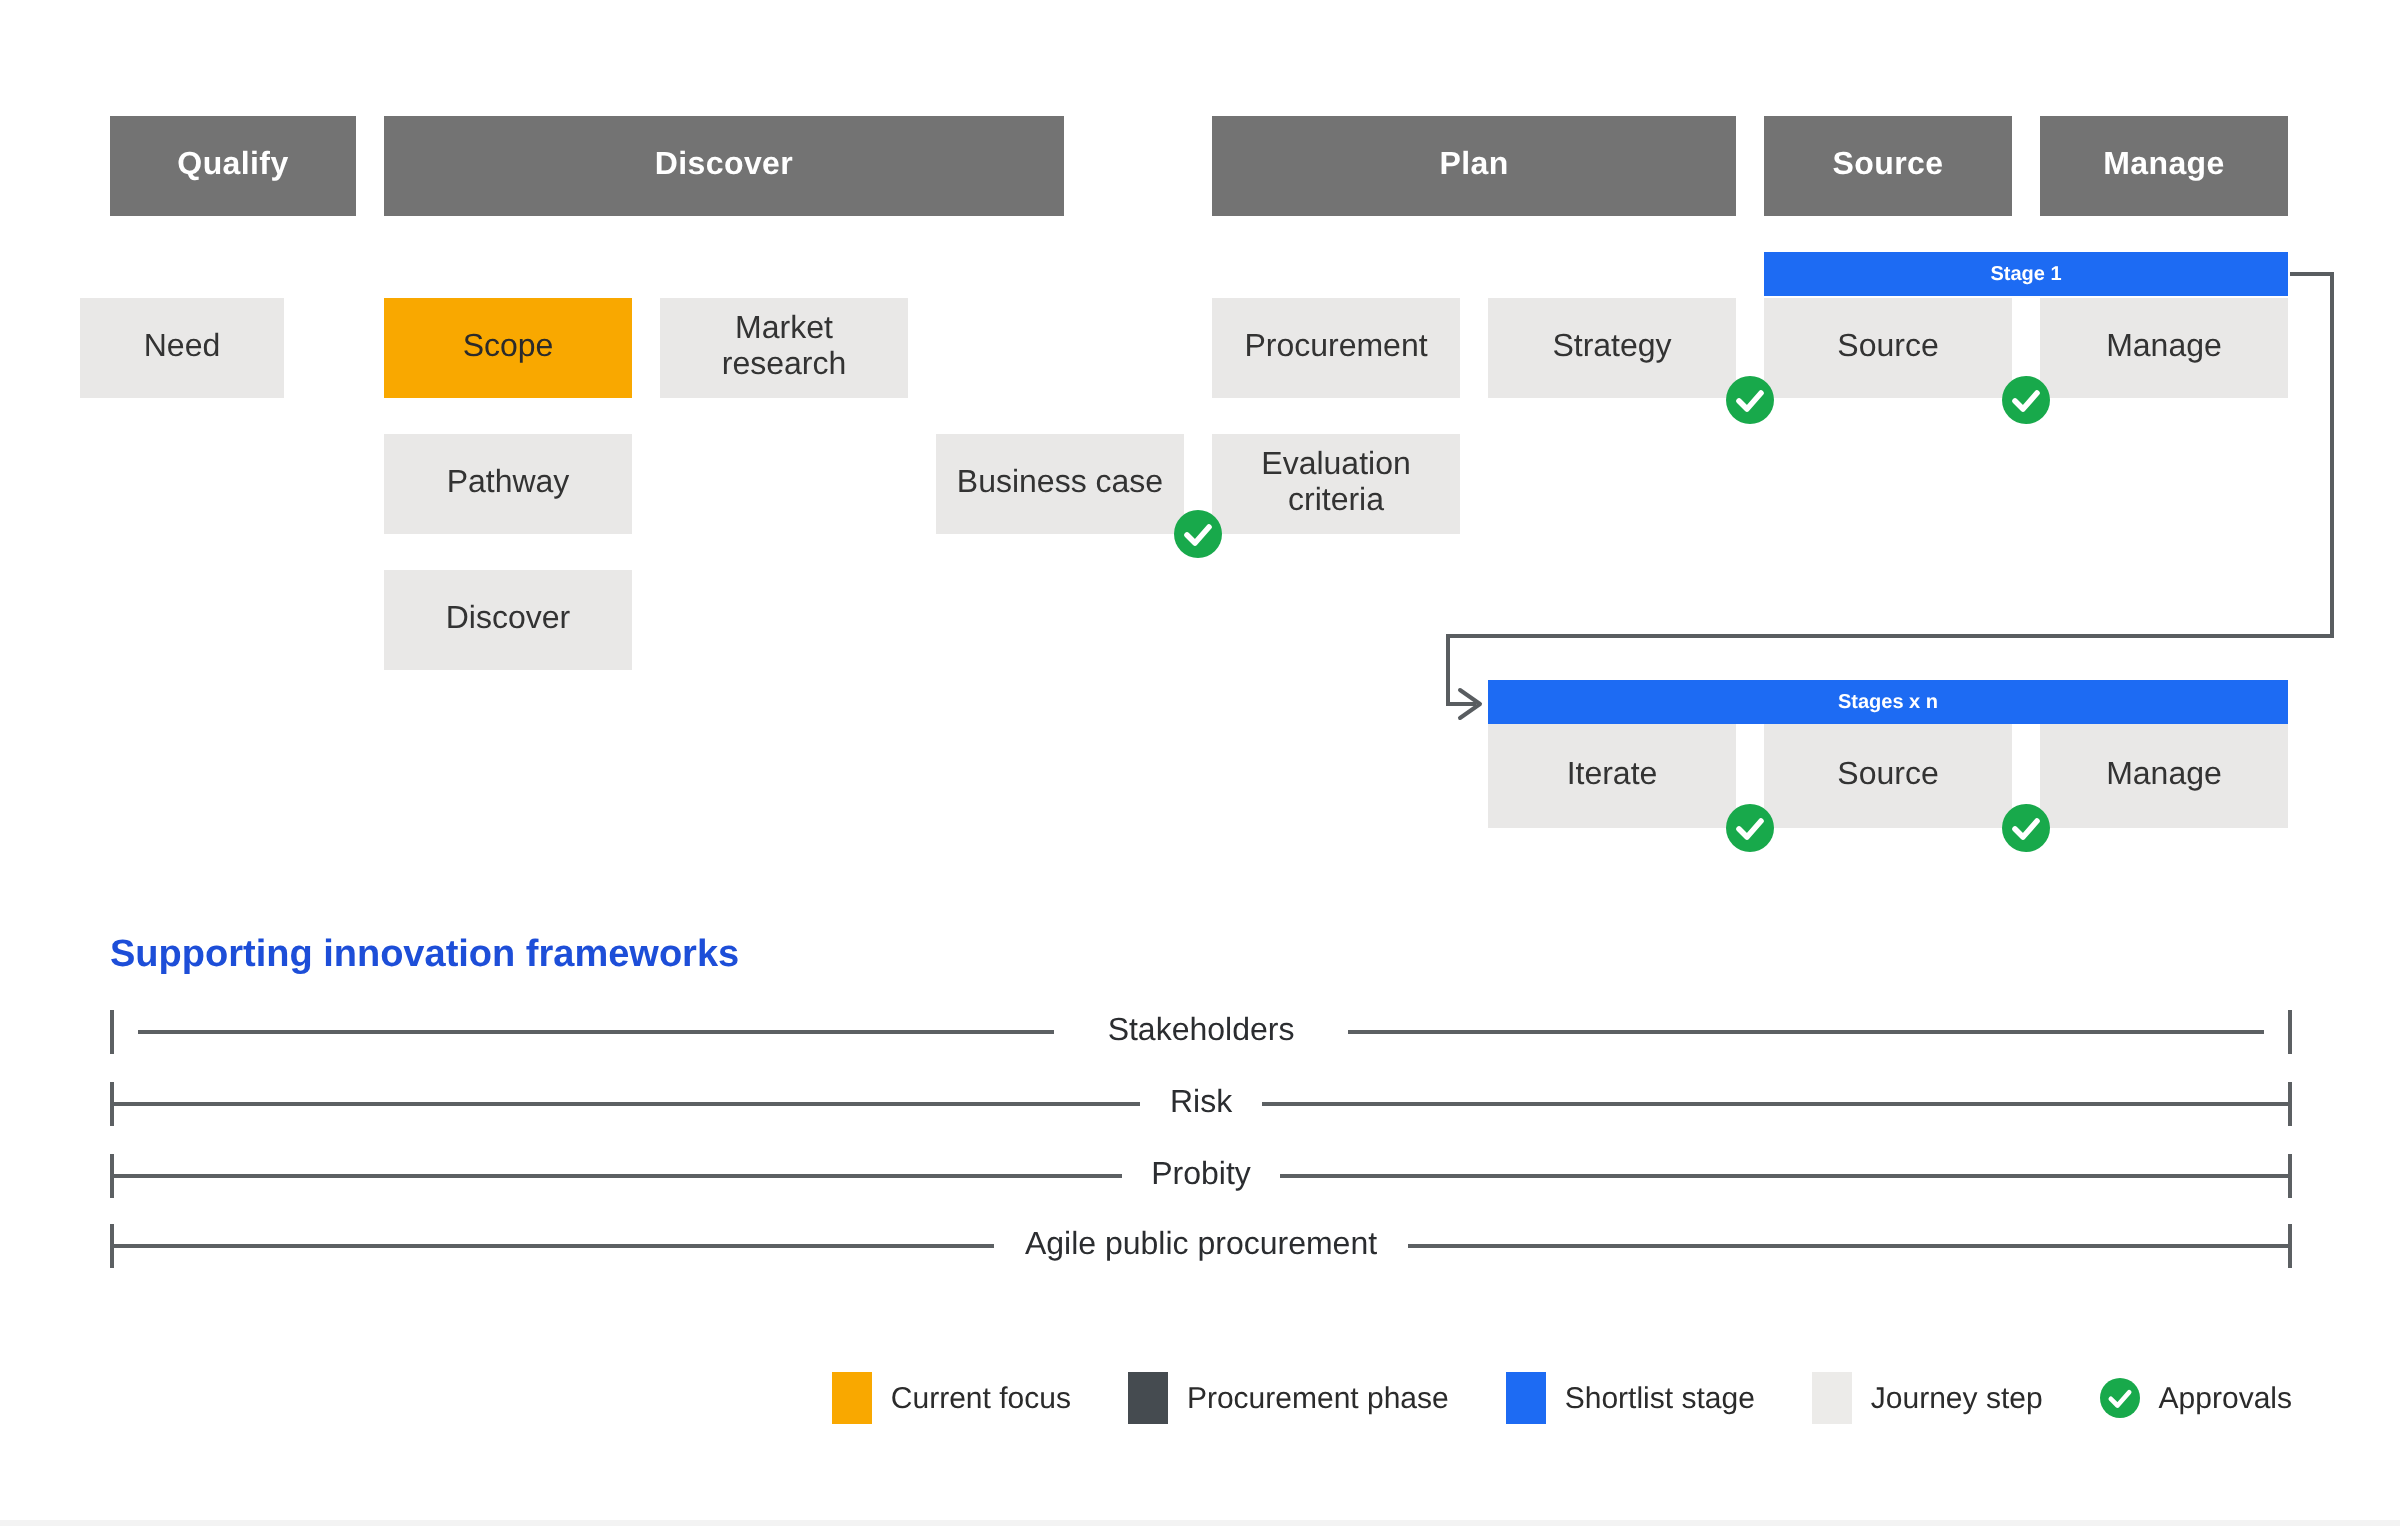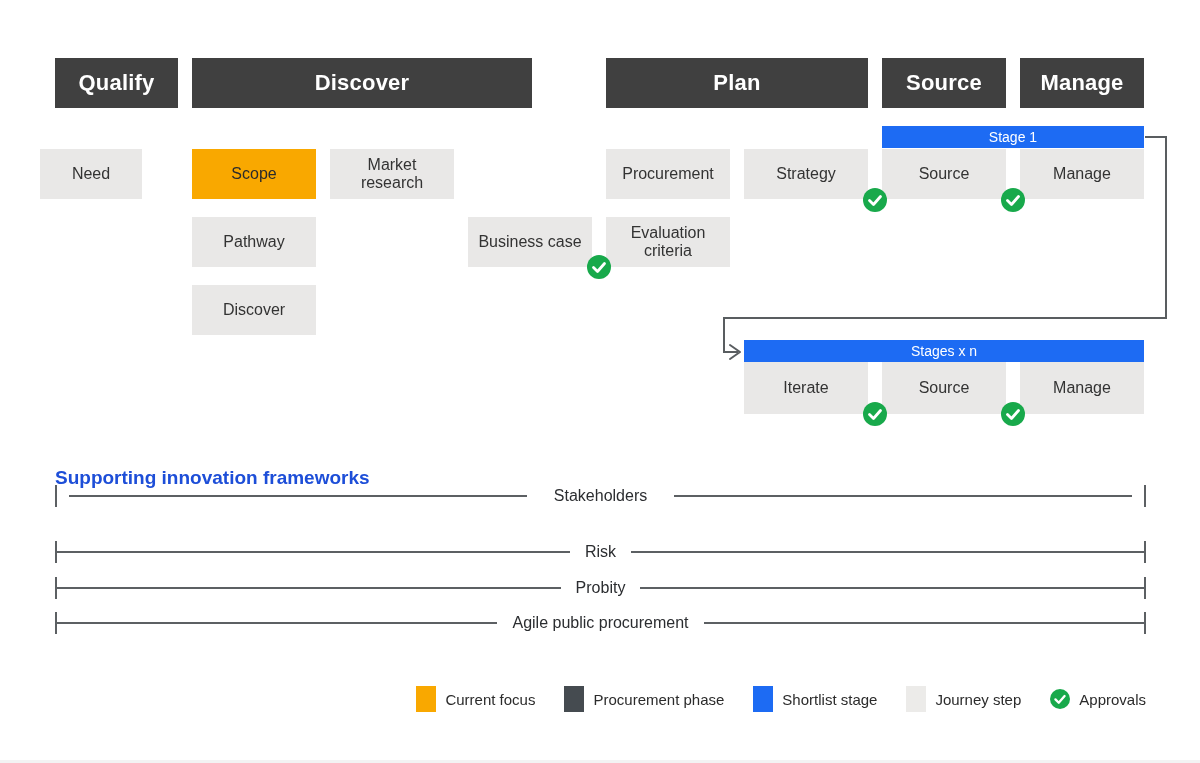--- a/index.html
+++ b/index.html
@@ -3,23 +3,23 @@
 <meta charset="utf-8">
 <style>
   * { margin:0; padding:0; box-sizing:border-box; }
   html,body { background:#ffffff; }
   body { font-family:"Liberation Sans", sans-serif; }
   .canvas { position:relative; width:1200px; height:763px; background:#fff; overflow:hidden; }
 
   
   .phase {
     position:absolute; top:58px; height:50px;
-    background:#404040; color:#fff;
+    background:#737373; color:#fff;
     display:flex; align-items:center; justify-content:center;
-    font-size:22px; font-weight:700; letter-spacing:.2px;
+    font-size:16px; font-weight:700; letter-spacing:.2px;
   }
   .ph-qualify  { left:55px;  width:123px; }
   .ph-discover { left:192px; width:340px; }
   .ph-plan     { left:606px; width:262px; }
   .ph-source   { left:882px; width:124px; }
   .ph-manage   { left:1020px;width:124px; }
 
   
   .step {
     position:absolute; height:50px; width:124px;
@@ -29,42 +29,42 @@
   }
   .step.current { background:#F9A800; color:#2b2b2b; }
   .r1 { top:149px; } .r2 { top:217px; } .r3 { top:285px; }
   .c1 { left:40px; width:102px; } .c2 { left:192px; } .c3 { left:330px; } .c4 { left:468px; }
   .c5 { left:606px; } .c6 { left:744px; } .c7 { left:882px; } .c8 { left:1020px; }
 
   
   .stagebar {
     position:absolute; height:22px; background:#1D6BF3; color:#fff;
     display:flex; align-items:center; justify-content:center;
-    font-size:14px; font-weight:400;
+    font-size:10px; font-weight:700;
   }
   .stage1 { left:882px; top:126px; width:262px; }
   .stagesn { left:744px; top:340px; width:400px;text-align:center; }
   .sstep { top:362px; height:52px; }
 
   
   .check { position:absolute; width:24px; height:24px; }
 
   
   .connector { position:absolute; left:0; top:0; pointer-events:none; }
 
   
   .fw-heading {
     position:absolute; left:55px; top:467px;
     font-size:19px; font-weight:700; color:#1d4ed8;
   }
   .fw-row {
     position:absolute; left:55px; width:1091px; height:24px;
     display:flex; align-items:center;
   }
-  .fw-1 { top:484px;gap:12px; } .fw-2 { top:540px; } .fw-3 { top:576px; } .fw-4 { top:611px; }
+  .fw-1 { top:504px;gap:12px; } .fw-2 { top:540px; } .fw-3 { top:576px; } .fw-4 { top:611px; }
   .fw-tick { width:2px; height:22px; background:#5c6063; flex:0 0 auto; }
   .fw-line { flex:1 1 auto; height:1.5px; background:#5c6063; }
   .fw-label { flex:0 0 auto; padding:0 15px; font-size:16px; color:#2b2d30; white-space:nowrap; }
 
   
   .legend {
     position:absolute; right:54px; top:685px; height:28px;
     display:flex; align-items:center; gap:29px;
   }
   .legend-item { display:flex; align-items:center; gap:9px; }

